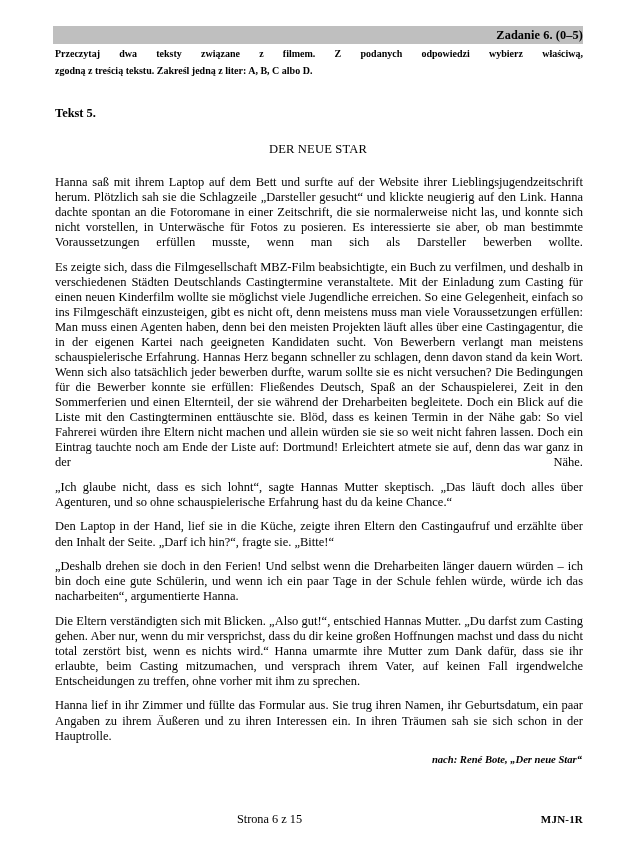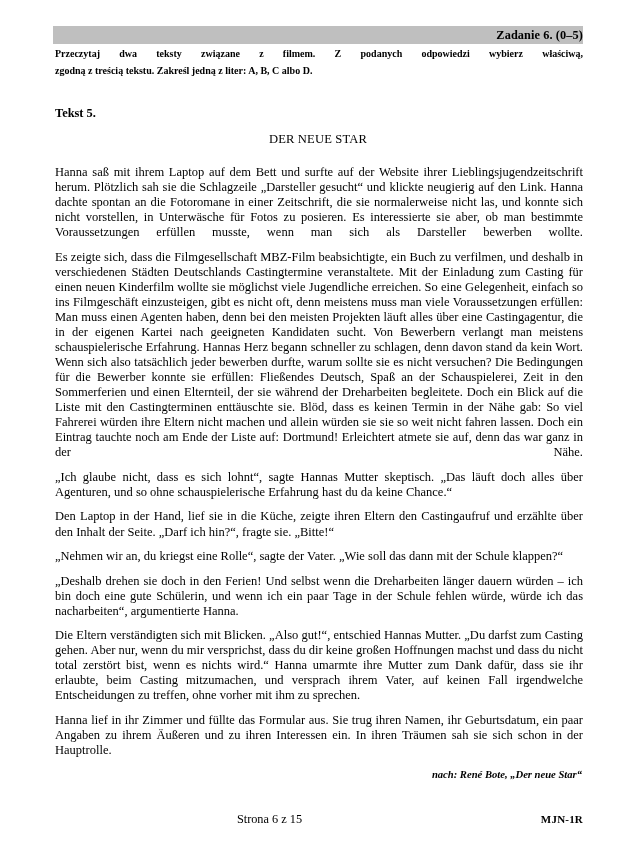--- a/index.html
+++ b/index.html
@@ -73,21 +73,21 @@
     line-height: 15px;
     margin-top: 27px;
     padding-left: 2px;
   }
 
   
   .story-title {
     text-align: center;
     font-size: 12.6px;
     line-height: 15px;
-    margin-top: 11px;
+    margin-top: 21px;
     letter-spacing: 0.15px;
   }
 
   
   .story-body {
     margin-top: 18px;
   }
   .story-body p {
     margin: 0 0 9.5px 0;
     font-size: 12.5px;
@@ -156,21 +156,20 @@
 
     <div class="text-label">Tekst 5.</div>
 
     <div class="story-title">DER NEUE STAR</div>
 
     <div class="story-body">
       <p class="just-all">Hanna saß mit ihrem Laptop auf dem Bett und surfte auf der Website ihrer Lieblingsjugendzeitschrift herum. Plötzlich sah sie die Schlagzeile „Darsteller gesucht“ und klickte neugierig auf den Link. Hanna dachte spontan an die Fotoromane in einer Zeitschrift, die sie normalerweise nicht las, und konnte sich nicht vorstellen, in Unterwäsche für Fotos zu posieren. Es interessierte sie aber, ob man bestimmte Voraussetzungen erfüllen musste, wenn man sich als Darsteller bewerben wollte.</p>
       <p class="just-all">Es zeigte sich, dass die Filmgesellschaft MBZ-Film beabsichtigte, ein Buch zu verfilmen, und deshalb in verschiedenen Städten Deutschlands Castingtermine veranstaltete. Mit der Einladung zum Casting für einen neuen Kinderfilm wollte sie möglichst viele Jugendliche erreichen. So eine Gelegenheit, einfach so ins Filmgeschäft einzusteigen, gibt es nicht oft, denn meistens muss man viele Voraussetzungen erfüllen: Man muss einen Agenten haben, denn bei den meisten Projekten läuft alles über eine Castingagentur, die in der eigenen Kartei nach geeigneten Kandidaten sucht. Von Bewerbern verlangt man meistens schauspielerische Erfahrung. Hannas Herz begann schneller zu schlagen, denn davon stand da kein Wort. Wenn sich also tatsächlich jeder bewerben durfte, warum sollte sie es nicht versuchen? Die Bedingungen für die Bewerber konnte sie erfüllen: Fließendes Deutsch, Spaß an der Schauspielerei, Zeit in den Sommerferien und einen Elternteil, der sie während der Dreharbeiten begleitete. Doch ein Blick auf die Liste mit den Castingterminen enttäuschte sie. Blöd, dass es keinen Termin in der Nähe gab: So viel Fahrerei würden ihre Eltern nicht machen und allein würden sie sie so weit nicht fahren lassen. Doch ein Eintrag tauchte noch am Ende der Liste auf: Dortmund! Erleichtert atmete sie auf, denn das war ganz in der Nähe.</p>
       <p>„Ich glaube nicht, dass es sich lohnt“, sagte Hannas Mutter skeptisch. „Das läuft doch alles über Agenturen, und so ohne schauspielerische Erfahrung hast du da keine Chance.“</p>
       <p>Den Laptop in der Hand, lief sie in die Küche, zeigte ihren Eltern den Castingaufruf und erzählte über den Inhalt der Seite. „Darf ich hin?“, fragte sie. „Bitte!“</p>
-      <p>„Nehmen wir an, du kriegst eine Rolle“, sagte der Vater. „Wie soll das dann mit der Schule klappen?“</p>
       <p>„Deshalb drehen sie doch in den Ferien! Und selbst wenn die Dreharbeiten länger dauern würden – ich bin doch eine gute Schülerin, und wenn ich ein paar Tage in der Schule fehlen würde, würde ich das nacharbeiten“, argumentierte Hanna.</p>
       <p>Die Eltern verständigten sich mit Blicken. „Also gut!“, entschied Hannas Mutter. „Du darfst zum Casting gehen. Aber nur, wenn du mir versprichst, dass du dir keine großen Hoffnungen machst und dass du nicht total zerstört bist, wenn es nichts wird.“ Hanna umarmte ihre Mutter zum Dank dafür, dass sie ihr erlaubte, beim Casting mitzumachen, und versprach ihrem Vater, auf keinen Fall irgendwelche Entscheidungen zu treffen, ohne vorher mit ihm zu sprechen.</p>
       <p>Hanna lief in ihr Zimmer und füllte das Formular aus. Sie trug ihren Namen, ihr Geburtsdatum, ein paar Angaben zu ihrem Äußeren und zu ihren Interessen ein. In ihren Träumen sah sie sich schon in der Hauptrolle.</p>
     </div>
 
     <div class="attribution">nach: René Bote, „Der neue Star“</div>
 
   </div>
 
   <div class="footer">

